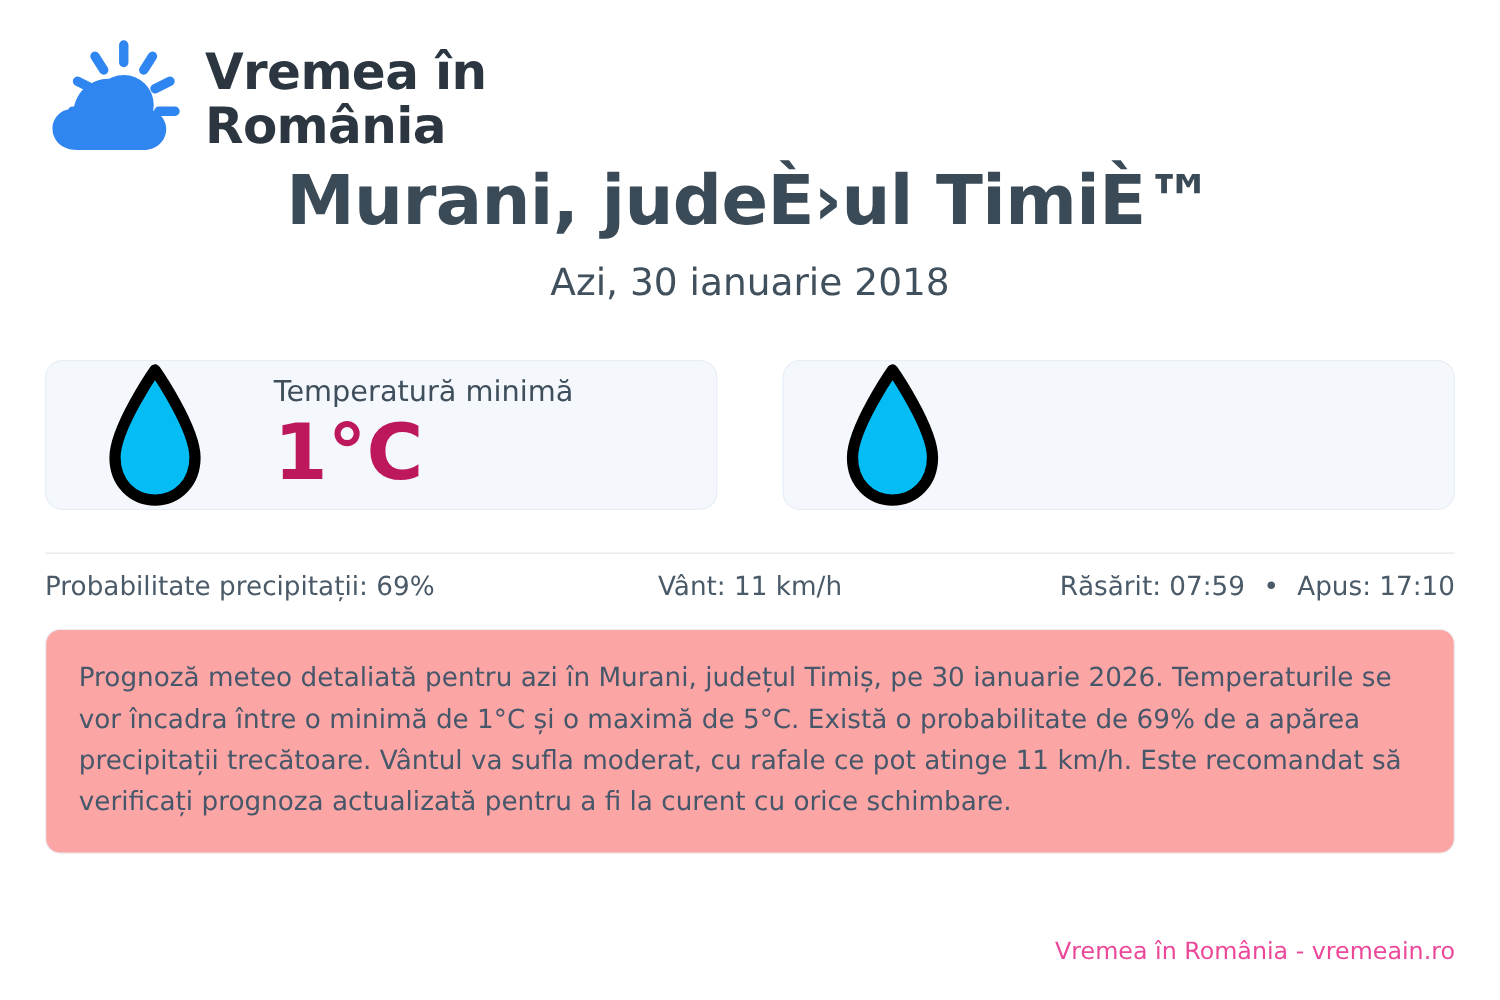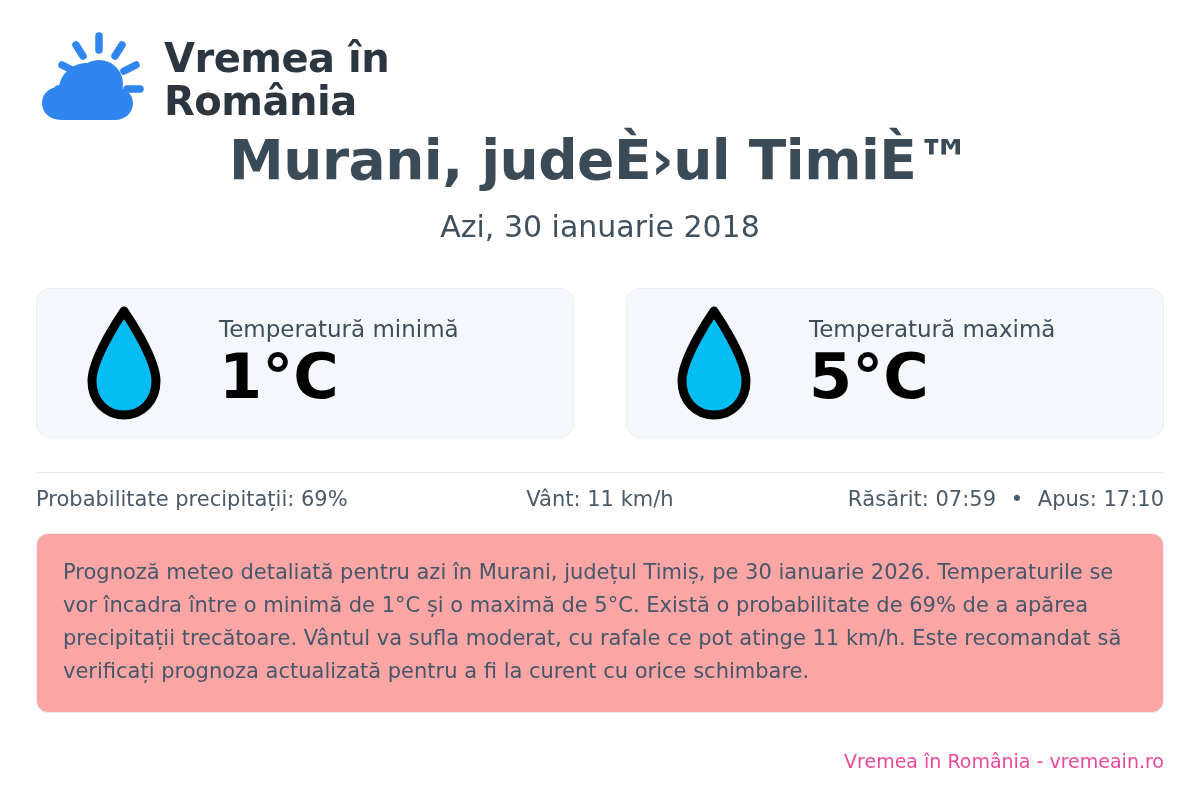--- a/index.html
+++ b/index.html
@@ -63,21 +63,21 @@
   }
 
   
   .cards {
     display: flex;
     gap: 52px;
     margin-top: 44px;
   }
   .temp-card {
     flex: 1 1 0;
-    height: 150px;
+    height: 120px;
     background: #f4f8fd;
     border: 1px solid #e8eef6;
     border-radius: 14px;
     display: flex;
     align-items: center;
     padding: 0 10px 0 48px;
     gap: 34px;
   }
   .drop-icon {
     width: 78px;
@@ -92,21 +92,21 @@
   }
   .temp-label {
     font-size: 23px;
     font-weight: 400;
     color: #3f4e5b;
     padding-left: 22px;
   }
   .temp-value {
     font-size: 62px;
     font-weight: 700;
-    color: #000000;
+    color: #be185d;
     line-height: 1.05;
     margin-top: 2px;
     padding-left: 22px;
   }
 
   
   .divider {
     margin-top: 34px;
     height: 1px;
     background: #e6e8ea;
@@ -183,24 +183,20 @@
       <div class="temp-texts">
         <div class="temp-label">Temperatură minimă</div>
         <div class="temp-value">1°C</div>
       </div>
     </div>
 
     <div class="temp-card">
       <svg class="drop-icon" viewBox="0 0 78 116">
         <path d="M39 6 C39 6 71 52 71 76 C71 96 57 110 39 110 C21 110 7 96 7 76 C7 52 39 6 39 6 Z" fill="#03bdf4" stroke="#000000" stroke-width="9" stroke-linejoin="round"></path>
       </svg>
-      <div class="temp-texts">
-        <div class="temp-label">Temperatură maximă</div>
-        <div class="temp-value">5°C</div>
-      </div>
     </div>
 
   </div>
 
   <div class="divider"></div>
 
   <div class="stats">
     <div class="stat stat-left">Probabilitate precipitații: 69%</div>
     <div class="stat stat-center">Vânt: 11 km/h</div>
     <div class="stat stat-right">

